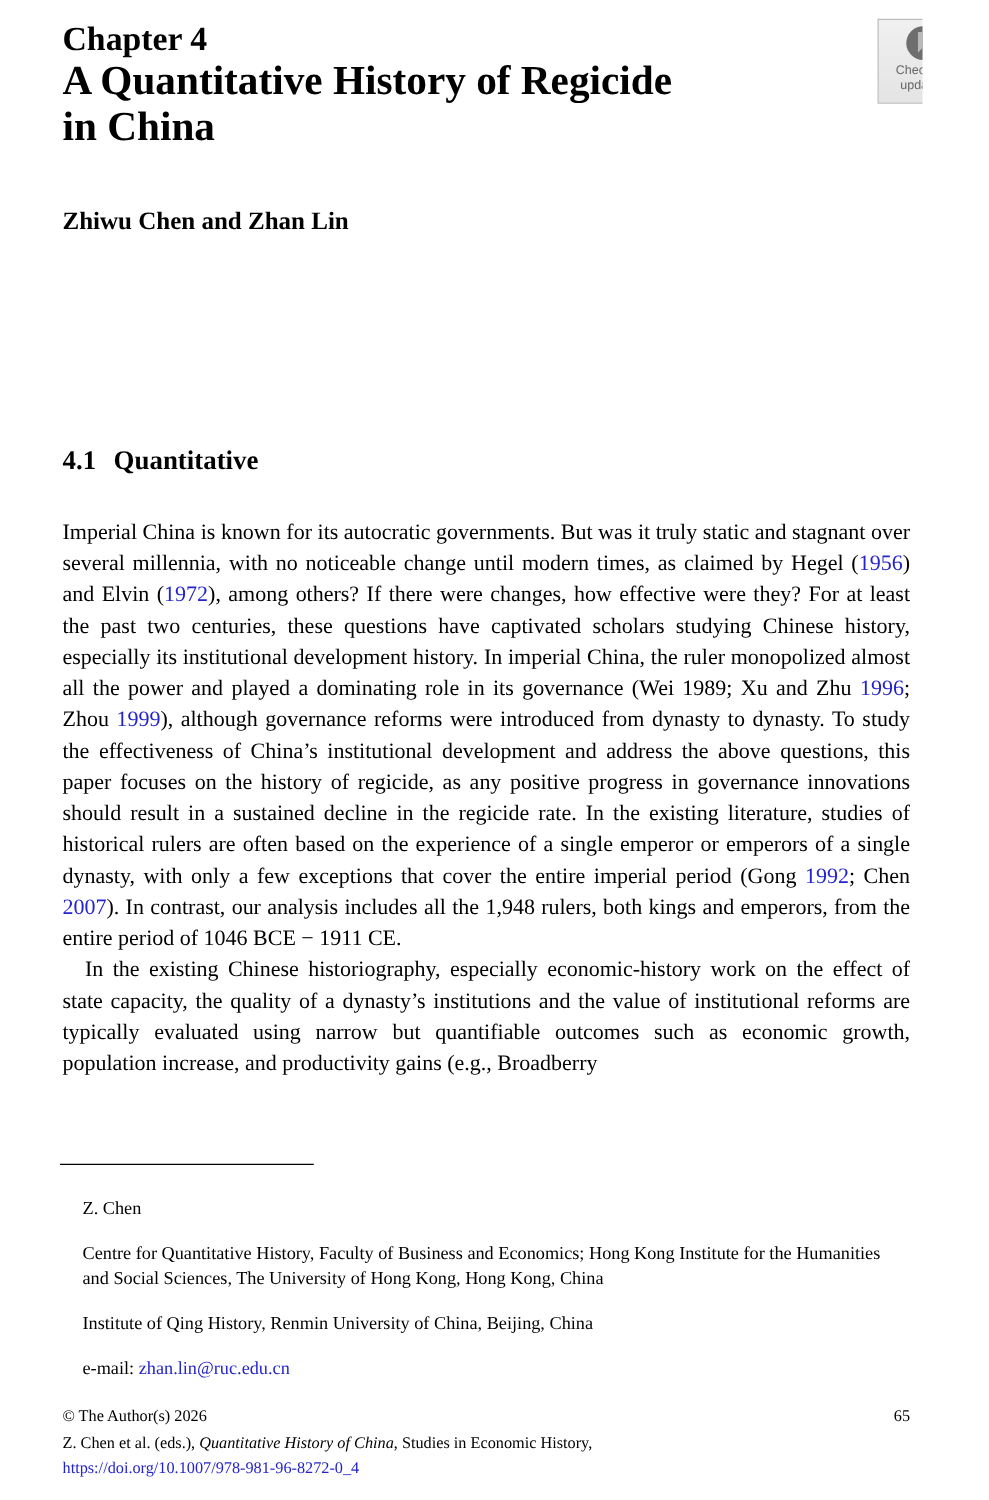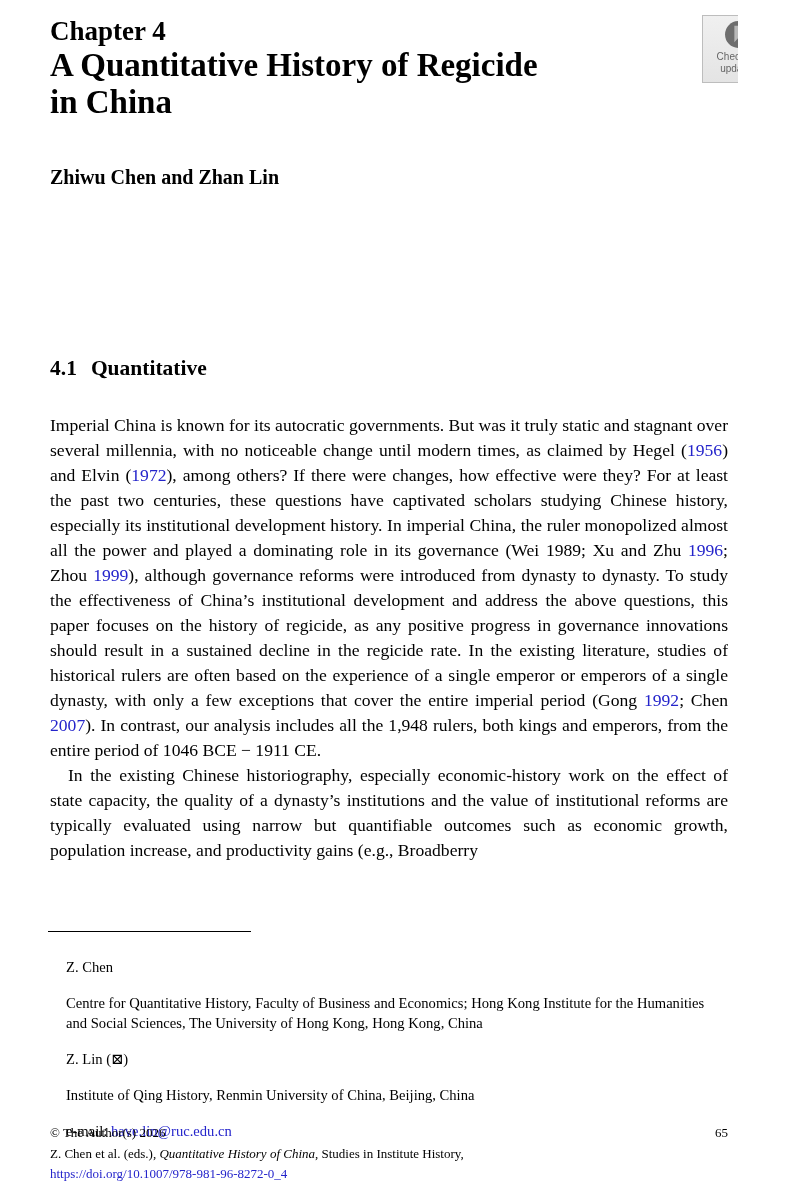--- a/index.html
+++ b/index.html
@@ -117,28 +117,27 @@
     <p class="indent"><span>In the existing Chinese historiography, especially economic-history work on the effect of state capacity, the quality of a dynasty’s institutions and the value of institutional reforms are typically evaluated using narrow but quantifiable outcomes such as economic growth, population increase, and productivity gains (e.g., Broadberry</span></p>
   </div>
 
   <div class="footnote-rule"></div>
   <div class="footnotes">
     <div class="fn">
       <div>Z. Chen</div>
       <div>Centre for Quantitative History, Faculty of Business and Economics; Hong Kong Institute for the Humanities and Social Sciences, The University of Hong Kong, Hong Kong, China</div>
     </div>
     <div class="fn">
-      <div>Z. Lin (⊠)</div>
       <div>Institute of Qing History, Renmin University of China, Beijing, China</div>
-      <div><span>e-mail: </span><span class="link">have.lin@ruc.edu.cn</span></div>
+      <div><span>e-mail: </span><span class="link">zhan.lin@ruc.edu.cn</span></div>
     </div>
   </div>
 
   <div class="footer">
     <div class="row1">
       <span>© The Author(s) 2026</span>
       <span>65</span>
     </div>
-    <div><span>Z. Chen et al. (eds.), </span><span class="i">Quantitative History of China</span><span>, Studies in Institute History,</span></div>
+    <div><span>Z. Chen et al. (eds.), </span><span class="i">Quantitative History of China</span><span>, Studies in Economic History,</span></div>
     <div><span class="link">https://doi.org/10.1007/978-981-96-8272-0_4</span></div>
   </div>
 
 </div>
 
 </body></html>

